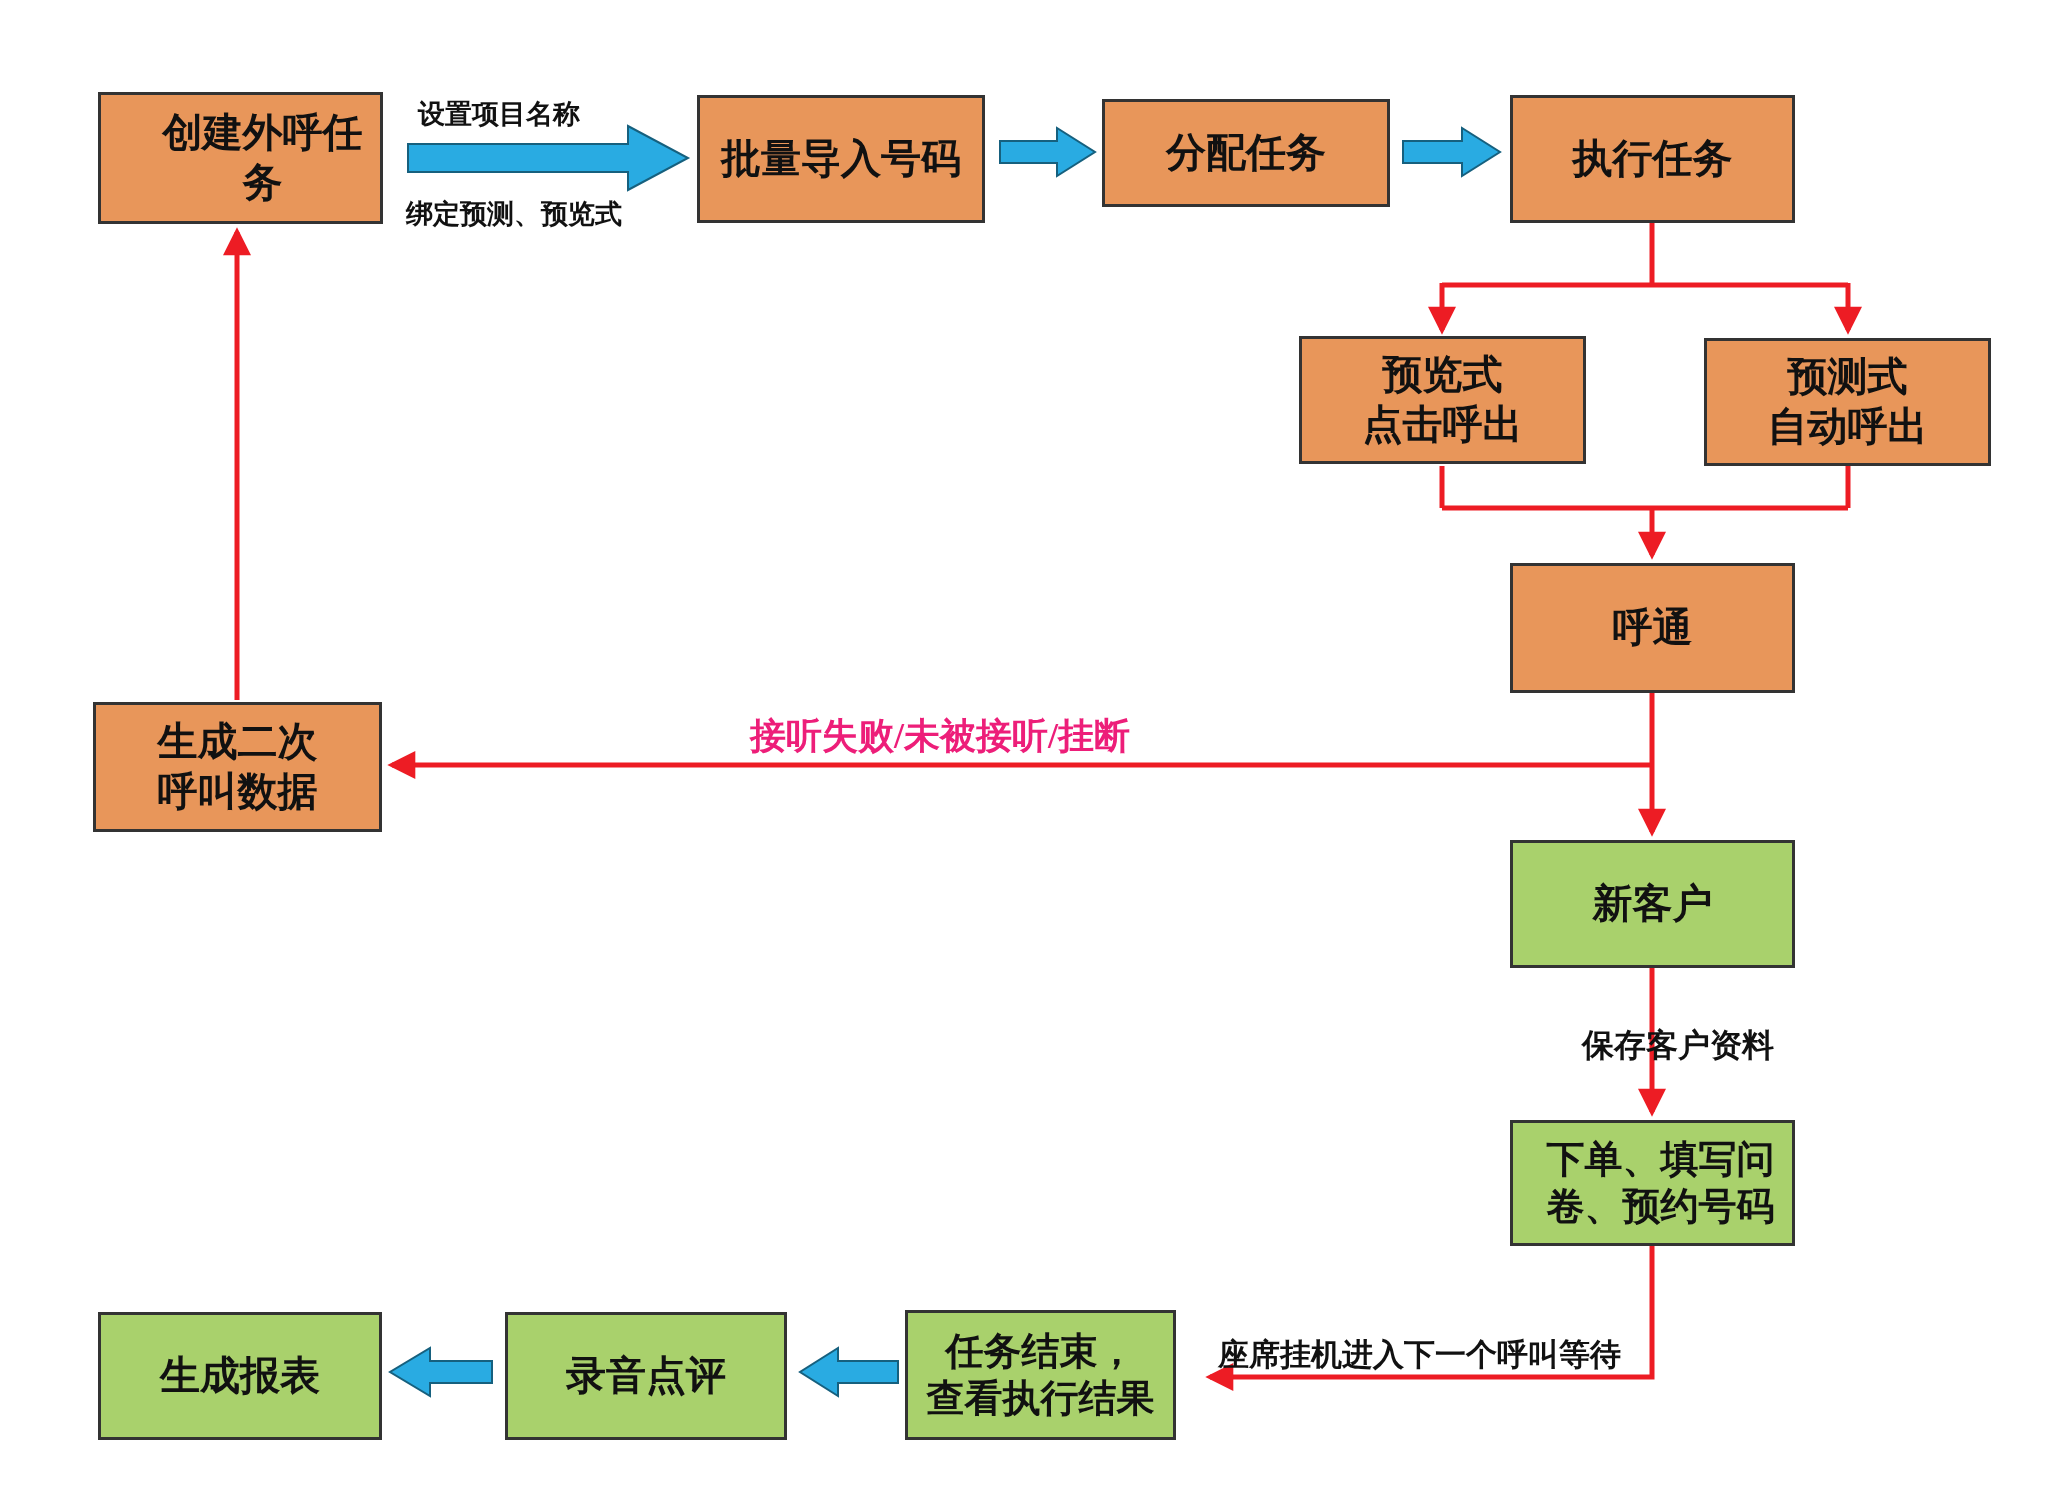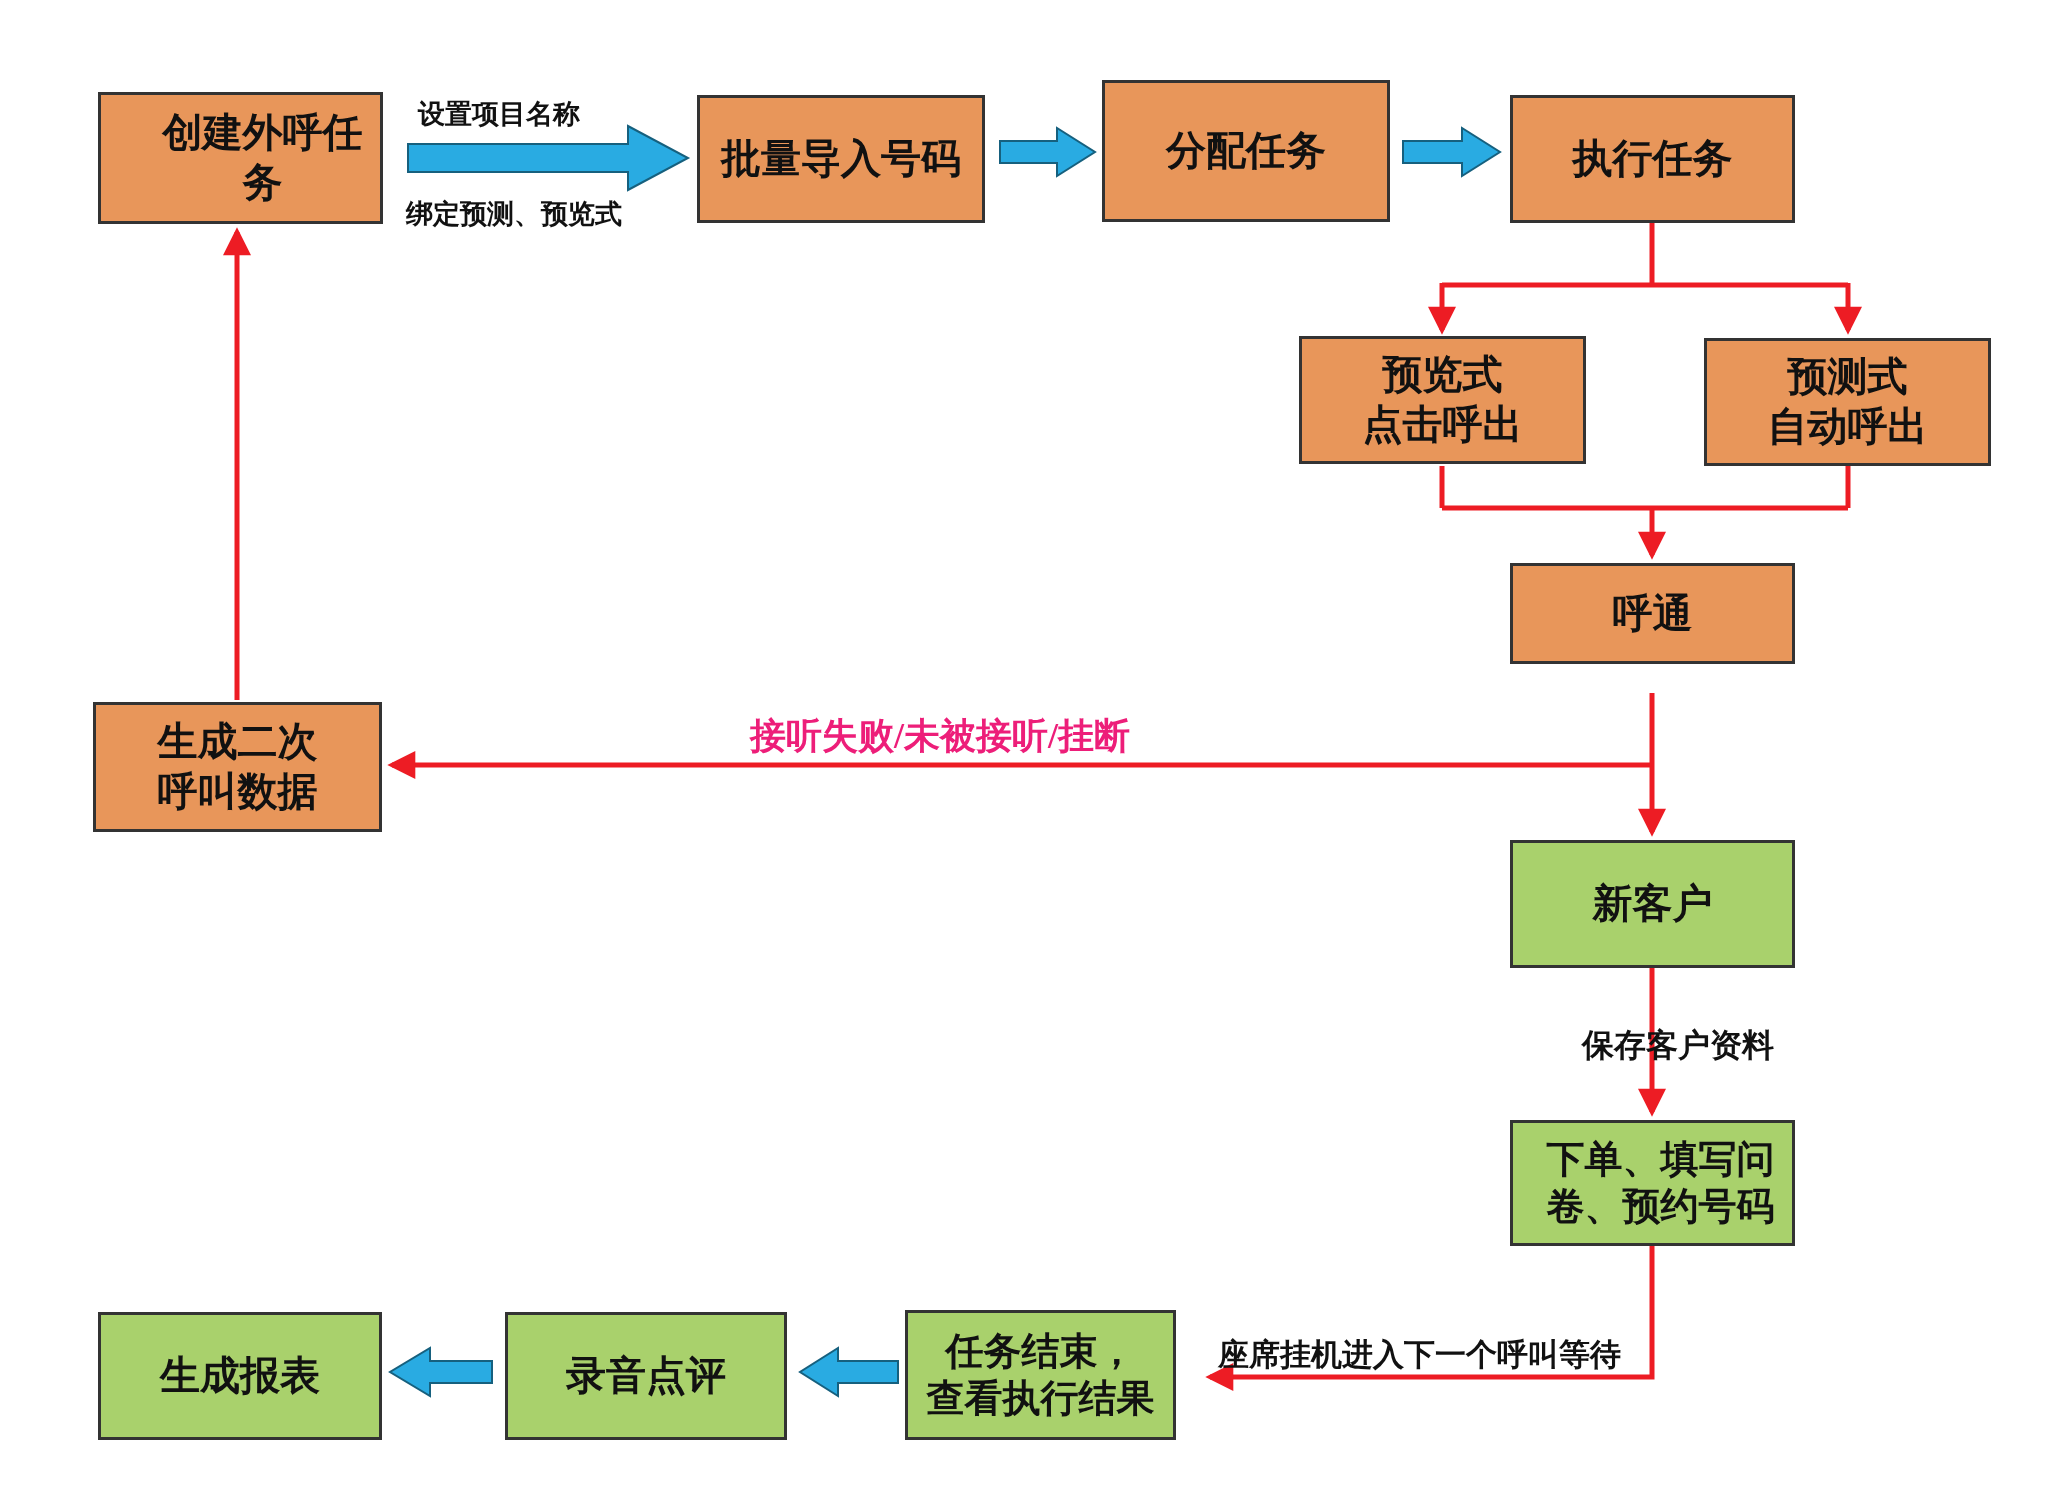--- a/index.html
+++ b/index.html
@@ -97,31 +97,31 @@
     <polygon class="blue-arrow" points="1403,141 1462,141 1462,128 1500,152 1462,176 1462,163 1403,163"></polygon>
 
     <polygon class="blue-arrow" points="898,1361 838,1361 838,1348 800,1372 838,1396 838,1383 898,1383"></polygon>
     <polygon class="blue-arrow" points="492,1361 430,1361 430,1348 390,1372 430,1396 430,1383 492,1383"></polygon>
   </svg>
 
   <div class="flow-box box-orange" style="left:98px; top:92px; width:285px; height:132px;padding-left:44px;">创建外呼任务</div>
 
   <div class="flow-box box-orange" style="left:697px; top:95px; width:288px; height:128px;">批量导入号码</div>
 
-  <div class="flow-box box-orange" style="left:1102px; top:80px; width:288px; height:142px;">分配任务</div>
+  <div class="flow-box box-orange" style="left:1102px; top:99px; width:288px; height:108px;">分配任务</div>
 
   <div class="flow-box box-orange" style="left:1510px; top:95px; width:285px; height:128px;">执行任务</div>
 
   <div class="flow-box box-orange" style="left:1299px; top:336px; width:287px; height:128px;">预览式
 点击呼出</div>
 
   <div class="flow-box box-orange" style="left:1704px; top:338px; width:287px; height:128px;">预测式
 自动呼出</div>
 
-  <div class="flow-box box-orange" style="left:1510px; top:563px; width:285px; height:101px;">呼通</div>
+  <div class="flow-box box-orange" style="left:1510px; top:563px; width:285px; height:130px;">呼通</div>
 
   <div class="flow-box box-orange" style="left:93px; top:702px; width:289px; height:130px;">生成二次
 呼叫数据</div>
 
   <div class="flow-box box-green" style="left:1510px; top:840px; width:285px; height:128px;">新客户</div>
 
   <div class="flow-box box-green" style="left:1510px; top:1120px; width:285px; height:126px; font-size:38px;padding-left:16px;">下单、填写问
 卷、预约号码</div>
 
   <div class="flow-box box-green" style="left:905px; top:1310px; width:271px; height:130px; font-size:38px;">任务结束，

